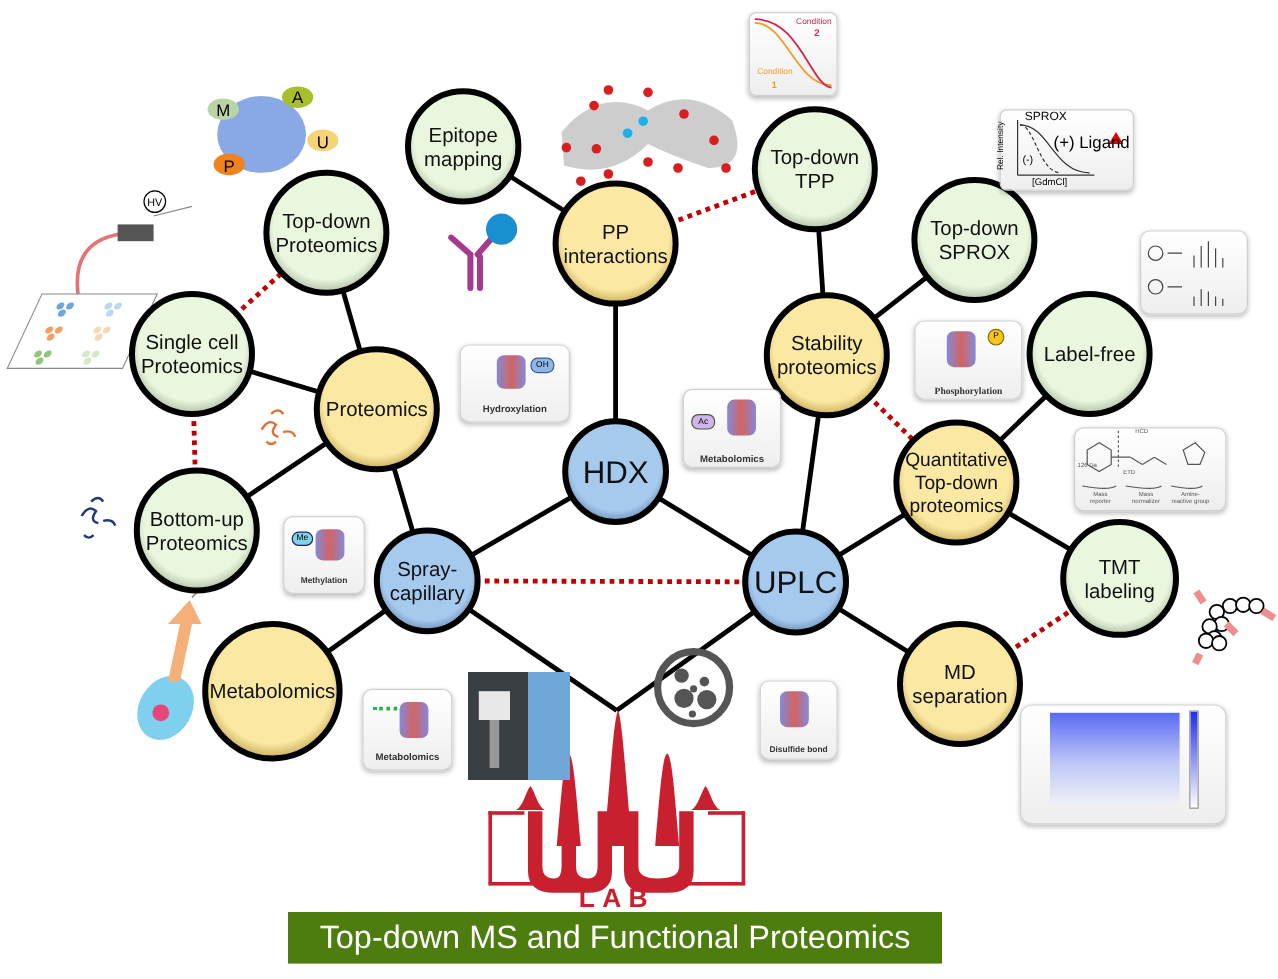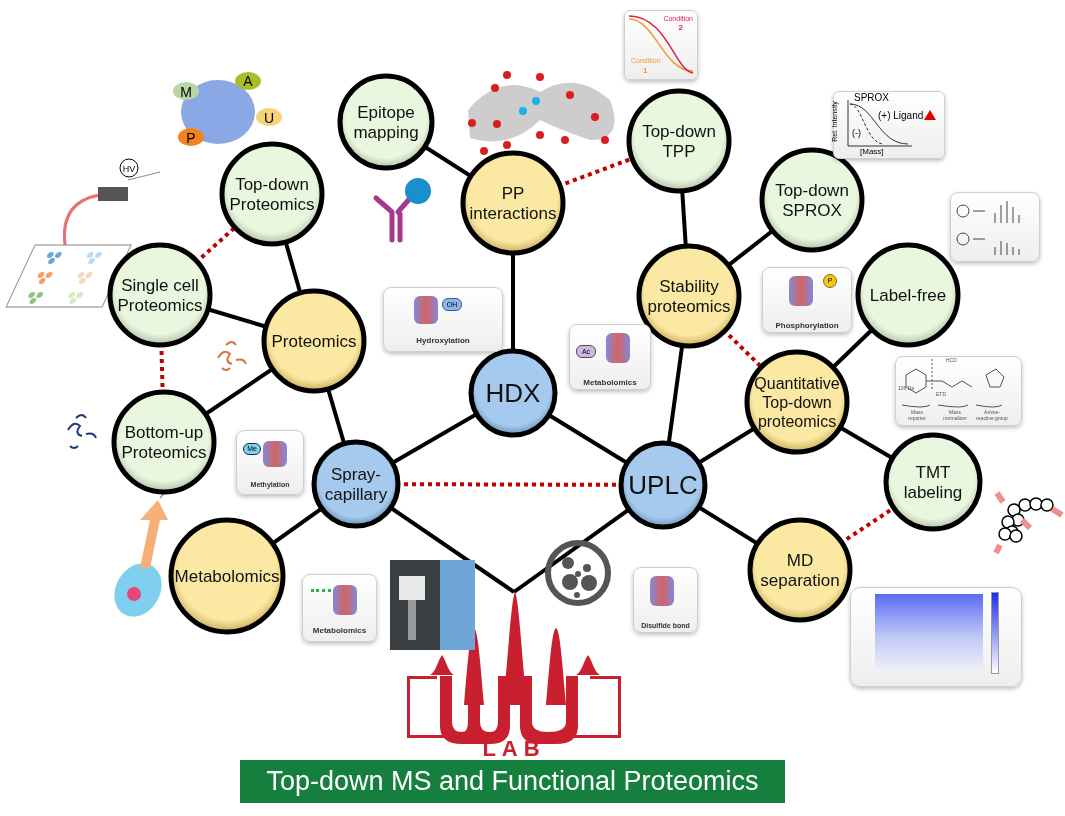--- a/index.html
+++ b/index.html
@@ -2,21 +2,21 @@
 <html><head>
 <meta charset="utf-8">
 <style>
   html, body { margin:0; padding:0; background:#ffffff; }
   body { width:1065px; height:816px; position:relative; overflow:hidden; font-family:"Liberation Sans", sans-serif; }
   #diagram { position:absolute; left:0; top:0; width:1065px; height:816px; }
   .node-text { font-family:"Liberation Sans", sans-serif; fill:#111; text-anchor:middle; }
   .card { position:absolute; background:linear-gradient(#ffffff,#eeeeee); border:1px solid #cfcfcf; border-radius:8px; box-shadow:0 2px 4px rgba(0,0,0,0.25); }
   .card-label { position:absolute; left:0; right:0; bottom:6px; text-align:center; font-size:8px; font-weight:bold; color:#333; font-family:"Liberation Sans", sans-serif; }
   .mini { position:absolute; font-family:"Liberation Sans", sans-serif; }
-  #footer-banner { position:absolute; left:240px; top:760px; width:545px; height:43px; background:#15803d; color:#fff; font-size:27px; line-height:43px; text-align:center; font-family:"Liberation Sans", sans-serif; }
+  #footer-banner { position:absolute; left:240px; top:760px; width:545px; height:43px; background:#4d7c0f; color:#fff; font-size:27px; line-height:43px; text-align:center; font-family:"Liberation Sans", sans-serif; }
 </style>
 </head>
 <body>
 
 <svg id="diagram" viewBox="0 0 1065 816" xmlns="http://www.w3.org/2000/svg">
   <defs>
     <radialGradient id="g-hub" cx="50%" cy="45%" r="55%">
       <stop offset="80%" stop-color="#a6c9ee"></stop>
         <stop offset="100%" stop-color="#6e93b8"></stop>
     </radialGradient>
@@ -284,21 +284,21 @@
       <circle cx="908" cy="295" r="50" fill="url(#g-leaf)" stroke="#000000" stroke-width="5"></circle>
       <text x="908" y="300.95" class="node-text" font-size="17">Label-free</text>
     </g>
     <g>
       <circle cx="933" cy="482" r="47" fill="url(#g-leaf)" stroke="#000000" stroke-width="5"></circle>
       <text x="933" y="477.95" class="node-text" font-size="17">TMT</text>
       <text x="933" y="497.95" class="node-text" font-size="17">labeling</text>
     </g>
   </svg>
 
-<div class="card" style="left:383px;top:287px;width:90px;height:63px;padding-left:28px;">
+<div class="card" style="left:383px;top:287px;width:90px;height:63px;">
   <div style="position:absolute;left:30px;top:8px;width:24px;height:28px;background:linear-gradient(90deg,#5a64cf,#c8312f,#5a64cf);border-radius:6px;opacity:0.75;"></div>
   <div style="position:absolute;left:58px;top:10px;width:18px;height:11px;border-radius:6px;background:#8fb7e6;border:1px solid #3b5aa0;font-size:7px;text-align:center;line-height:11px;">OH</div>
   <div class="card-label">Hydroxylation</div>
 </div>
 
 <div class="card" style="left:236px;top:430px;width:66px;height:63px;">
   <div style="position:absolute;left:26px;top:10px;width:24px;height:26px;background:linear-gradient(90deg,#5a64cf,#c8312f,#5a64cf);border-radius:6px;opacity:0.75;"></div>
   <div style="position:absolute;left:6px;top:12px;width:16px;height:10px;border-radius:6px;background:#7dd5e6;border:1px solid #226;font-size:7px;text-align:center;line-height:10px;">Me</div>
   <div class="card-label" style="font-size:7px;">Methylation</div>
 </div>
@@ -311,21 +311,21 @@
 
 <div class="card" style="left:569px;top:324px;width:80px;height:64px;">
   <div style="position:absolute;left:36px;top:8px;width:24px;height:30px;background:linear-gradient(90deg,#5a64cf,#c8312f,#5a64cf);border-radius:6px;opacity:0.75;"></div>
   <div style="position:absolute;left:6px;top:20px;width:18px;height:11px;border-radius:6px;background:#cdb7ea;border:1px solid #553;font-size:7px;text-align:center;line-height:11px;">Ac</div>
   <div class="card-label" style="bottom:2px;">Metabolomics</div>
 </div>
 
 <div class="card" style="left:762px;top:267px;width:88px;height:64px;">
   <div style="position:absolute;left:26px;top:8px;width:24px;height:30px;background:linear-gradient(90deg,#5a64cf,#c8312f,#5a64cf);border-radius:6px;opacity:0.75;"></div>
   <div style="position:absolute;left:60px;top:6px;width:12px;height:12px;border-radius:50%;background:#f5c518;border:1px solid #8a6d00;font-size:7px;text-align:center;line-height:12px;">P</div>
-  <div class="card-label" style="bottom:2px;">Phosphorylation</div>
+  <div class="card-label" style="bottom:2px;font-family:Liberation Serif, serif;">Phosphorylation</div>
 </div>
 
 <div class="card" style="left:633px;top:567px;width:63px;height:64px;">
   <div style="position:absolute;left:16px;top:8px;width:24px;height:30px;background:linear-gradient(90deg,#5a64cf,#c8312f,#5a64cf);border-radius:6px;opacity:0.75;"></div>
   <div class="card-label" style="font-size:7px;bottom:3px;">Disulfide bond</div>
 </div>
 
 <div class="card" style="left:624px;top:10px;width:72px;height:68px;border-radius:6px;">
   <svg width="72" height="68">
     <path d="M4,8 C30,8 38,60 68,60" stroke="#f39a2b" stroke-width="1.5" fill="none"></path>
@@ -339,23 +339,23 @@
 
 <div class="card" style="left:833px;top:91px;width:110px;height:66px;border-radius:6px;">
   <svg width="110" height="66">
     <line x1="14" y1="8" x2="14" y2="54" stroke="#333"></line>
       <line x1="14" y1="54" x2="78" y2="54" stroke="#333"></line>
     <path d="M16,12 C28,12 32,52 50,52" stroke="#333" stroke-dasharray="3,2" fill="none"></path>
     <path d="M16,12 C40,12 44,52 74,52" stroke="#333" fill="none"></path>
     <path d="M96,18 L102,28 L90,28 Z" fill="#e00000"></path>
   </svg>
   <div class="mini" style="left:20px;top:0px;font-size:10px;">SPROX</div>
-  <div class="mini" style="left:44px;top:18px;font-size:10px;">(+) Ligand</div>
+  <div class="mini" style="left:44px;top:18px;font-size:14px;">(+) Ligand</div>
   <div class="mini" style="left:18px;top:36px;font-size:9px;">(-)</div>
-  <div class="mini" style="left:26px;top:55px;font-size:8px;">[Mass]</div>
+  <div class="mini" style="left:26px;top:55px;font-size:8px;">[GdmCl]</div>
   <div class="mini" style="left:-20px;top:26px;font-size:7px;transform:rotate(-90deg);">Rel. Intensity</div>
 </div>
 
 <div class="card" style="left:950px;top:192px;width:88px;height:68px;border-radius:8px;">
   <svg width="88" height="68" stroke="#444">
     <circle cx="12" cy="18" r="6" fill="none"></circle>
       <circle cx="12" cy="46" r="6" fill="none"></circle>
     <line x1="22" y1="18" x2="34" y2="18"></line>
       <line x1="22" y1="46" x2="34" y2="46"></line>
     <line x1="44" y1="30" x2="44" y2="20"></line>

